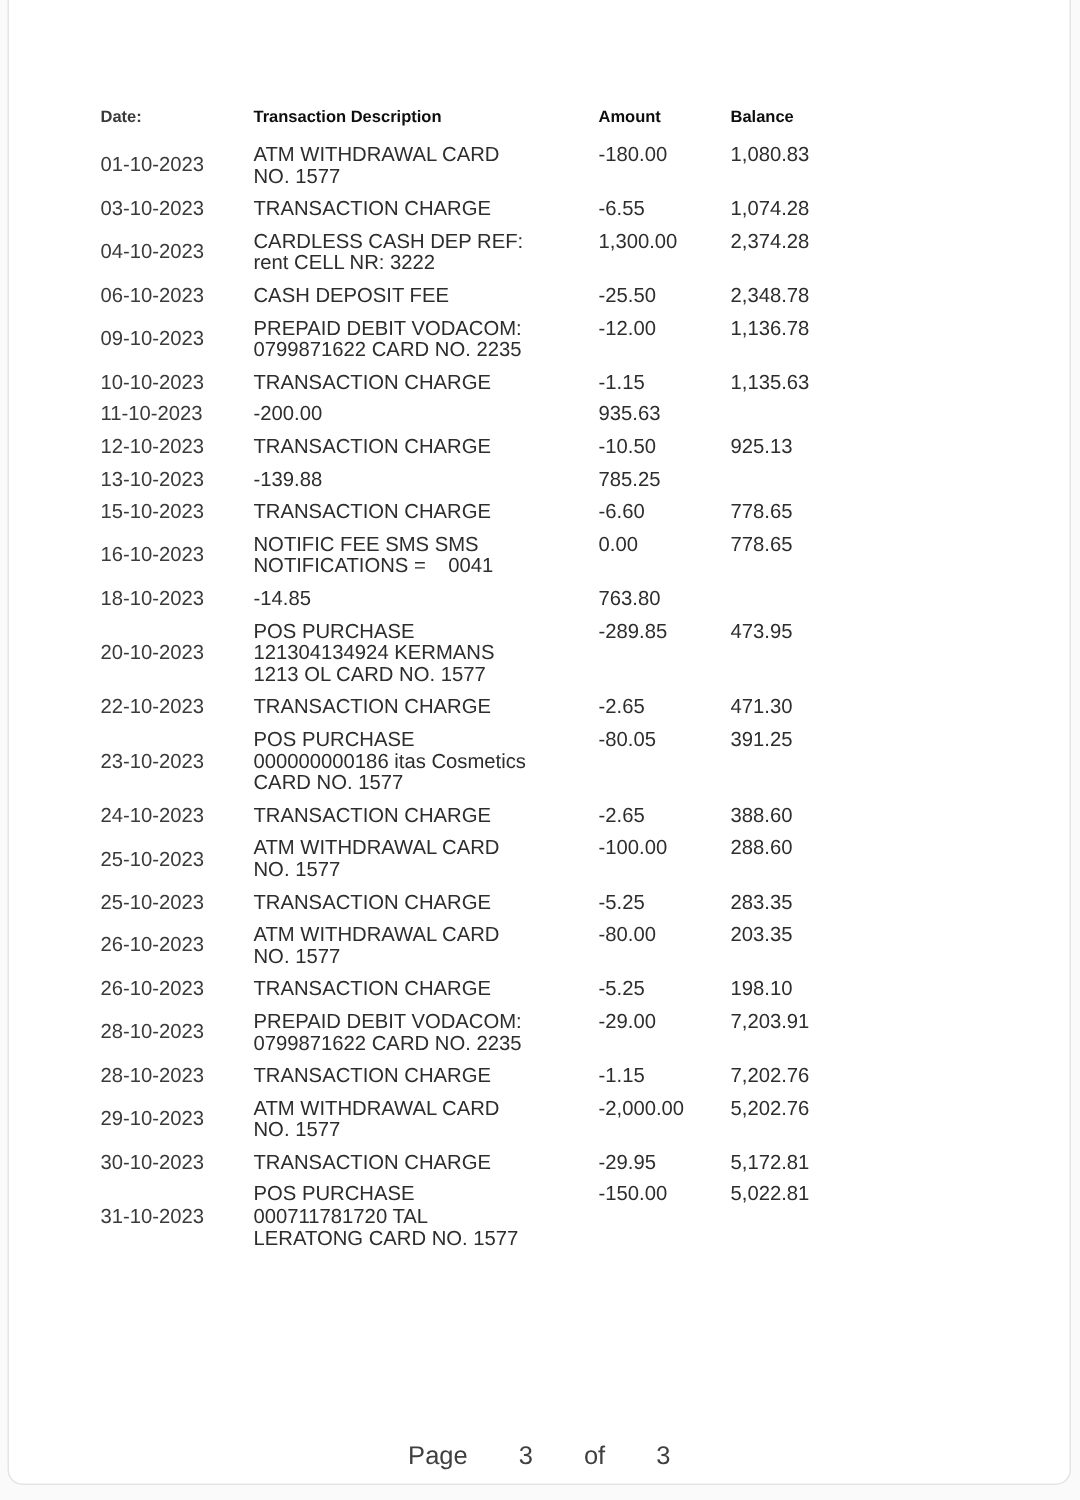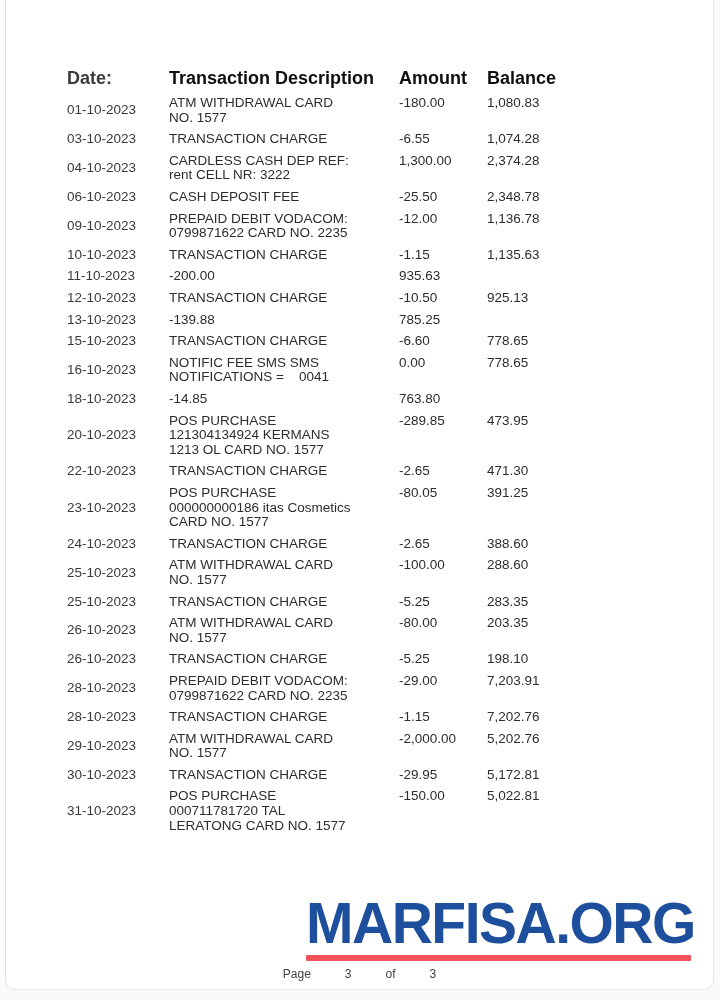--- a/index.html
+++ b/index.html
@@ -24,26 +24,26 @@
   }
   .row {
     display:grid;
     grid-template-columns:102px 230px 88px 150px;
     padding:3.5px 0;
   }
   .c { align-self:start; }
   .c.date  { align-self:center; color:#3a3a3a; }
   .c.desc  { white-space:pre-wrap; }
   .c.amount, .c.balance { text-align:left; }
-  .thead { padding:0 0 7px 0; font-weight:700; font-size:18px; color:#0e0e0e; }
+  .thead { padding:0 0 7px 0; font-weight:700; font-size:11px; color:#0e0e0e; }
   .thead .c { align-self:start; }
   .footer {
     position:absolute; left:0; right:0; bottom:8px;
     display:flex; justify-content:center; gap:34px;
-    font-size:12px; color:#3f3f3f;
+    font-size:17px; color:#3f3f3f;
   }
   .watermark {
     position:absolute; left:306px; top:895px; z-index:5;
   }
   .wm-text {
     font-size:57px; font-weight:700; line-height:1;
     letter-spacing:-1.5px; white-space:nowrap;
   }
   .wm-bar { height:6px; margin-top:3px; width:99%; border-radius:1px; }
 </style>
@@ -253,15 +253,14 @@
   <div class="footer">
     <span>Page</span>
     <span>3</span>
     <span>of</span>
     <span>3</span>
   </div>
 
 </div>
 
 <div class="watermark">
-  <div class="wm-text" style="color: rgb(29, 79, 156);">MARFISA.ORG</div>
   <div class="wm-bar" style="background: rgb(242, 82, 90);"></div>
 </div>
 
 </body></html>

